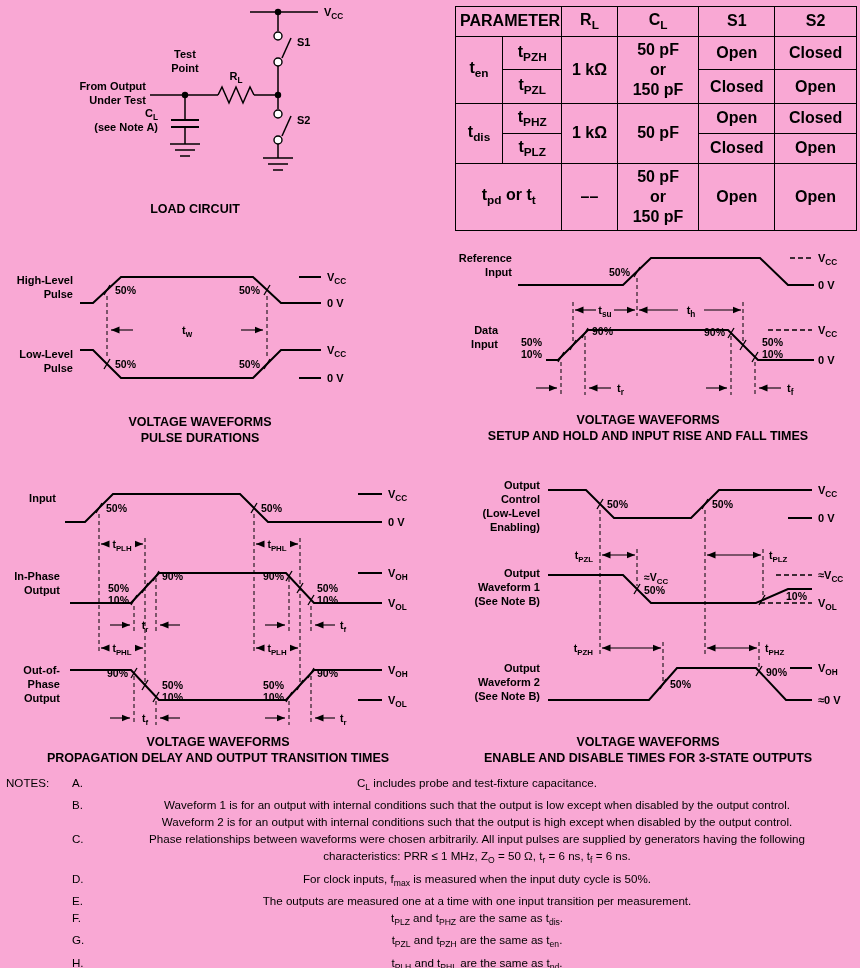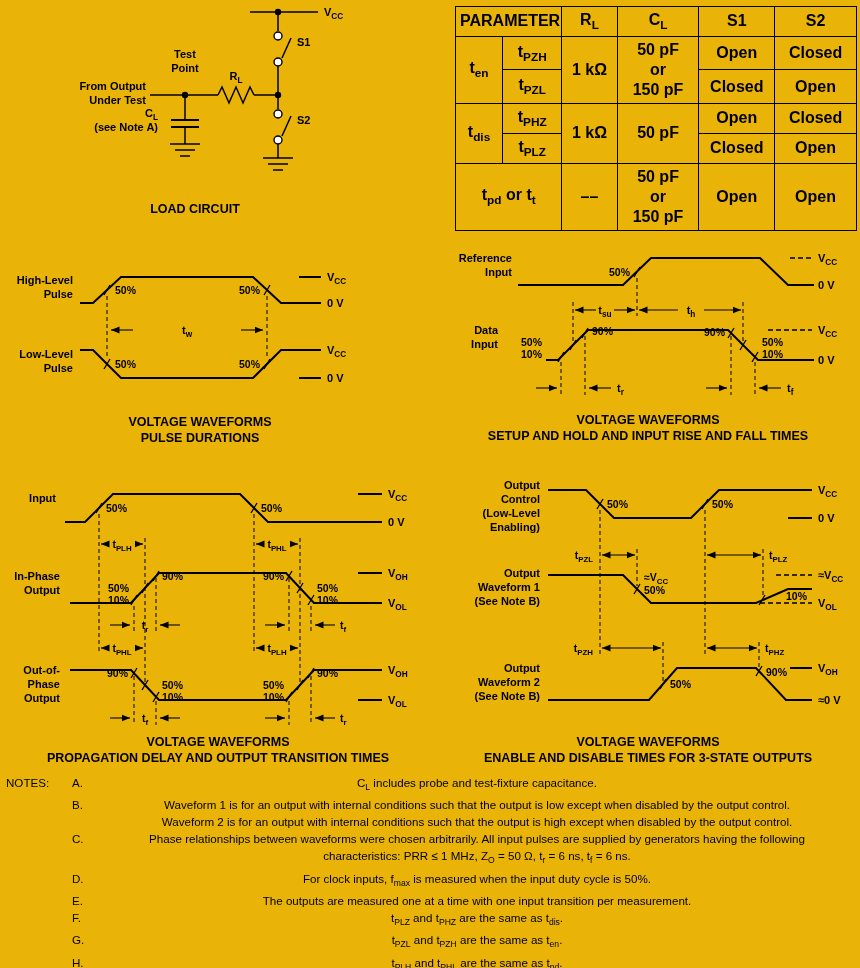--- a/index.html
+++ b/index.html
@@ -1,16 +1,16 @@
 <!DOCTYPE html>
 <html><head>
 <meta charset="utf-8">
 <style>
   html,body { margin:0; padding:0; background:#fff; }
-  .page { position:relative; width:860px; height:968px; background:#eab308; color:#000;
+  .page { position:relative; width:860px; height:968px; background:#f9a8d4; color:#000;
           font-family:"Liberation Sans", sans-serif; overflow:hidden; }
   .panel { position:absolute; }
   svg { display:block; }
   svg text { font-family:"Liberation Sans", sans-serif; font-weight:bold; font-size:11px; fill:#000; }
   svg text.sm { font-size:10.5px; }
   svg text.cap { font-size:12.5px; text-anchor:middle; }
   .wv { fill:none; stroke:#000; stroke-width:2; }
   .wr { fill:none; stroke:#000; stroke-width:1.5; }
   .tk { stroke:#000; stroke-width:1.3; }
   .dl { stroke:#000; stroke-width:1; stroke-dasharray:4 3; }

